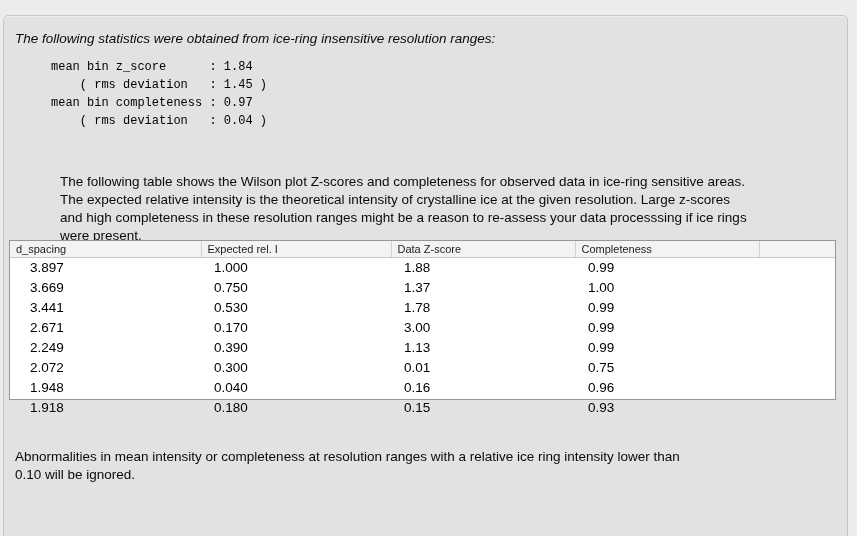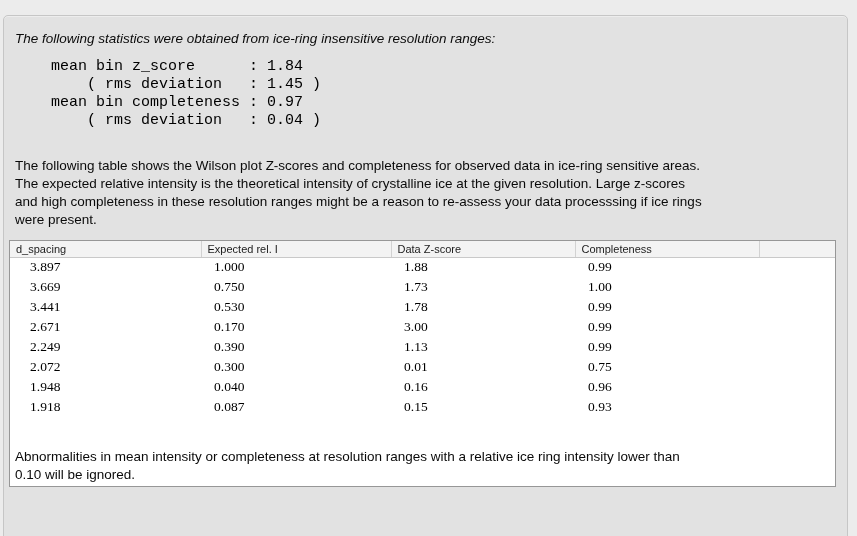--- a/index.html
+++ b/index.html
@@ -27,36 +27,36 @@
   }
   .para {
     position: absolute;
     left: 11px;
     font-size: 13.5px;
     line-height: 18px;
     color: #0a0a0a;
     white-space: pre-line;
   }
   .para-intro   { top: 14px; font-style: italic; }
-  .para-desc    { top: 141px; }
+  .para-desc    { top: 157px; margin-left: 45px; }
   .para-ignore  { top: 432px; }
   .para-concl   { top: 478px; }
   .mono-block {
     position: absolute;
     left: 47px; top: 42px;
     font-family: "Liberation Mono", "DejaVu Sans Mono", monospace;
-    font-size: 15px;
+    font-size: 12px;
     line-height: 18px;
     color: #000;
     white-space: pre;
   }
   .data-table-wrap {
     position: absolute;
     left: 5px; top: 224px;
-    width: 827px; height: 247px;
+    width: 827px; height: 160px;
     background: #ffffff;
     border: 1px solid #979797;
   }
   table.data-table {
     width: 100%;
     border-collapse: collapse;
     table-layout: fixed;
   }
   table.data-table th {
     height: 16px;
@@ -73,21 +73,20 @@
   }
   table.data-table th:last-child { border-right: none; }
   table.data-table td {
     height: 20px;
     font-size: 13.5px;
     color: #000;
     text-align: left;
     padding: 0 0 0 13px;
     overflow: hidden;
     white-space: nowrap;
-    font-family: Liberation Serif, serif;
   }
   table.data-table td:first-child { padding-left: 20px; }
 </style>
 </head>
 <body>
 
 <div class="group-label">Ice ring related problems</div>
 
 <div class="panel">
 
@@ -127,21 +126,21 @@
             <td>3.897</td>
             <td>1.000</td>
             <td>1.88</td>
             <td>0.99</td>
             <td></td>
           </tr>
 
           <tr>
             <td>3.669</td>
             <td>0.750</td>
-            <td>1.73</td>
+            <td>1.37</td>
             <td>1.00</td>
             <td></td>
           </tr>
 
           <tr>
             <td>3.441</td>
             <td>0.530</td>
             <td>1.78</td>
             <td>0.99</td>
             <td></td>
@@ -174,21 +173,21 @@
           <tr>
             <td>1.948</td>
             <td>0.040</td>
             <td>0.16</td>
             <td>0.96</td>
             <td></td>
           </tr>
 
           <tr>
             <td>1.918</td>
-            <td>0.087</td>
+            <td>0.180</td>
             <td>0.15</td>
             <td>0.93</td>
             <td></td>
           </tr>
 
         </tbody>
     </table>
   </div>
 
   <div class="para para-ignore">Abnormalities in mean intensity or completeness at resolution ranges with a relative ice ring intensity lower than

